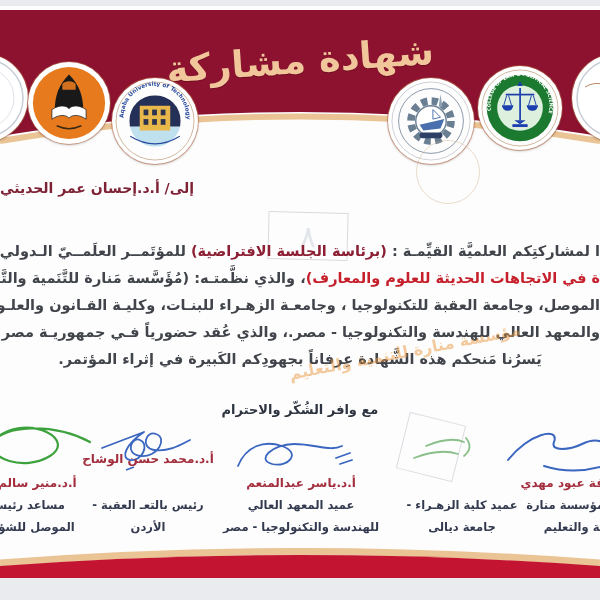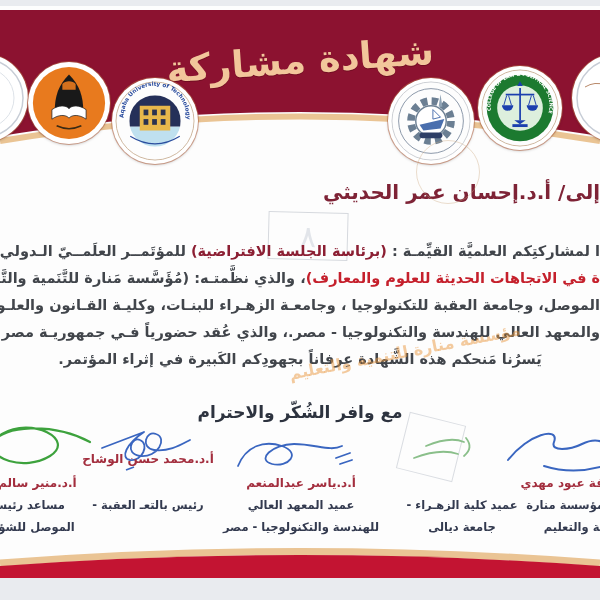--- a/index.html
+++ b/index.html
@@ -4,31 +4,31 @@
 <style>
   html,body{margin:0;padding:0;}
   body{width:600px;height:600px;background:#e9ebef;font-family:"DejaVu Sans",sans-serif;overflow:hidden;position:relative;}
   .page{position:absolute;left:0;top:6px;width:600px;height:572px;background:#fdfdfd;overflow:hidden;}
   .hdr-svg{position:absolute;left:0;top:4px;width:600px;height:150px;}
   .callig{position:absolute;left:140px;top:22px;width:320px;height:64px;display:flex;align-items:center;justify-content:center;
           color:#f2c69b;font-size:37px;font-weight:bold;transform:rotate(-4deg);letter-spacing:1px;
           text-shadow:0 1px 0 rgba(60,0,10,.35);}
   .logo{position:absolute;border-radius:50%;background:#fff;box-shadow:0 0 0 1px rgba(186,104,70,.55), 0 1px 3px rgba(0,0,0,.25);padding:3px;}
   .logo svg{display:block;border-radius:50%;}
-  .recipient{position:absolute;left:0;top:174px;width:600px;text-align:right;font-size:20px;font-weight:bold;color:#7e2336;direction:rtl;}
+  .recipient{position:absolute;left:0;top:174px;width:600px;text-align:left;font-size:14px;font-weight:bold;color:#7e2336;direction:rtl;}
   .stamp-sq{position:absolute;left:268px;top:206px;width:78px;height:46px;border:1px solid #d6d9de;transform:rotate(1.5deg);
             display:flex;align-items:center;justify-content:center;color:#e2e5ea;font-size:30px;}
   .stamp-circ{position:absolute;left:416px;top:134px;width:62px;height:62px;border:1px solid rgba(205,170,130,.4);border-radius:50%;}
   .bodytxt{position:absolute;left:0;top:232px;width:600px;direction:rtl;}
   .bline{width:600px;height:27px;line-height:27px;white-space:nowrap;text-align:center;font-size:14.5px;font-weight:bold;color:#41454b;overflow:visible;}
   .bline.right{text-align:right;padding-left:0;padding-right:0;width:522px;}
   .hl-maroon{color:#8c1f33;}
   .hl-red{color:#c5202c;}
   .center-line{text-align:center;}
-  .closing{position:absolute;left:0;top:396px;width:600px;text-align:center;direction:rtl;font-size:17px;font-weight:bold;color:#2d333f;}
+  .closing{position:absolute;left:0;top:396px;width:600px;text-align:center;direction:rtl;font-size:13px;font-weight:bold;color:#2d333f;}
   .watermark{position:absolute;left:292px;top:336px;width:230px;direction:rtl;transform:rotate(-11deg);
              color:rgba(233,152,64,.5);font-size:16px;font-weight:bold;white-space:nowrap;pointer-events:none;}
   .sig-svg{position:absolute;}
   .sig-name{position:absolute;font-size:12px;font-weight:bold;color:#a32e3e;direction:rtl;white-space:nowrap;text-align:center;}
   .sig-title{position:absolute;font-size:11.5px;font-weight:bold;color:#333a4f;direction:rtl;white-space:nowrap;text-align:center;}
   .sq4{position:absolute;left:402px;top:412px;width:56px;height:56px;border:1.5px solid #dadde2;transform:rotate(14deg);}
   .foot-svg{position:absolute;left:0;bottom:0;width:600px;height:48px;}
 </style>
 </head>
 <body>
@@ -160,20 +160,21 @@
   <div class="sig-name" style="left:-28px;top:470px;width:112px;">أ.د.منير سالم ال</div>
   <div class="sig-title" style="left:-28px;top:492px;width:112px;">مساعد رئيس</div>
   <div class="sig-title" style="left:-28px;top:514px;width:112px;">الموصل للشؤون</div>
 
   <svg class="sig-svg" style="left:82px;top:416px;" width="130" height="58" viewBox="0 0 130 58">
     <path d="M20,26 L62,10 M62,10 C44,22 38,36 48,38 C60,40 68,22 58,18 C50,14 42,32 58,34 C76,36 86,16 74,12 C64,8 58,26 72,28 C88,30 100,22 108,18" fill="none" stroke="#3a66c0" stroke-width="1.8" stroke-linecap="round"></path>
     <path d="M44,48 l8,-3" stroke="#3a66c0" stroke-width="1.8" fill="none"></path>
   </svg>
   <div class="sig-name" style="left:80px;top:446px;width:136px;">أ.د.محمد حسن الوشاح</div>
   <div class="sig-title" style="left:80px;top:492px;width:136px;">رئيس بالتعـ العقبة -</div>
+  <div class="sig-title" style="left:80px;top:514px;width:136px;">الأردن</div>
 
   <svg class="sig-svg" style="left:224px;top:424px;" width="150" height="50" viewBox="0 0 150 50">
     <path d="M14,36 C22,16 40,10 58,16 C78,23 64,38 48,34 C32,30 48,14 70,14 C92,14 106,22 118,16 M112,28 l14,-5 M116,34 l12,-4" fill="none" stroke="#3a66c0" stroke-width="1.8" stroke-linecap="round"></path>
   </svg>
   <div class="sig-name" style="left:222px;top:470px;width:158px;">أ.د.ياسر عبدالمنعم</div>
   <div class="sig-title" style="left:222px;top:492px;width:158px;">عميد المعهد العالي</div>
   <div class="sig-title" style="left:222px;top:514px;width:158px;">للهندسة والتكنولوجيا - مصر</div>
 
   <svg class="sig-svg" style="left:392px;top:424px;" width="100" height="46" viewBox="0 0 100 46">
     <path d="M34,16 Q58,6 72,12 M22,28 Q48,18 66,24 M74,8 q8,10 -2,18" fill="none" stroke="#8abf8a" stroke-width="1.8" stroke-linecap="round"></path>

